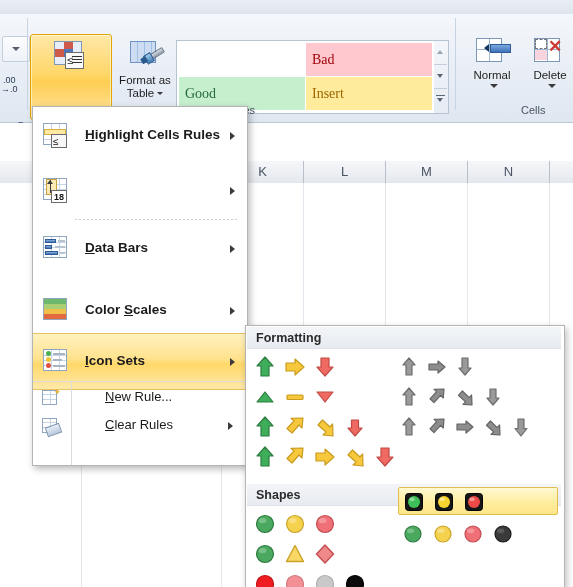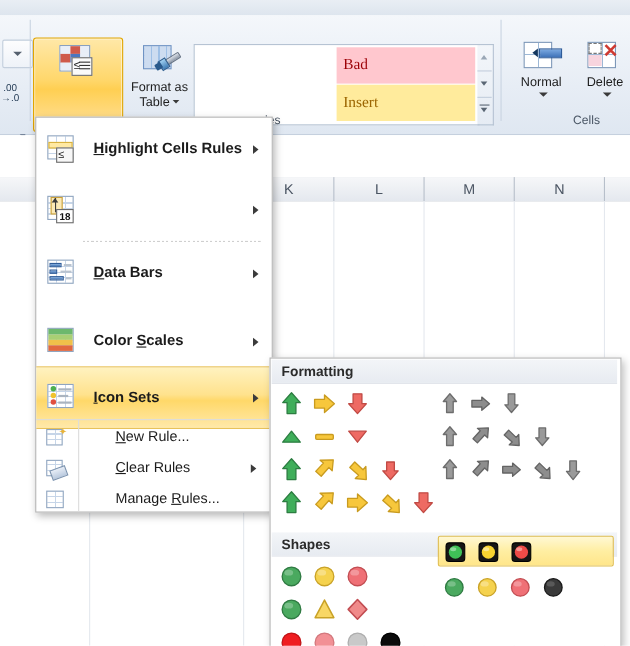--- a/index.html
+++ b/index.html
@@ -220,20 +220,21 @@
             </div>
         </div>
         <div class="btn-text">
           <div class="lbl">Format as</div>
           <div class="lbl"><span>Table</span><span class="caret"></span></div>
         </div>
       </div>
 
       <div class="gallery">
         <div class="cell c-bad">Bad</div>
+        <div class="cell c-good">Good</div>
         <div class="cell c-neutral">Insert</div>
       </div>
       <div class="gal-scroll">
         <div class="gal-btn gal-up" style="top:0;">
             <div class="ar"></div>
           </div>
         <div class="gal-btn gal-dn" style="top:24px;">
             <div class="ar"></div>
           </div>
         <div class="gal-btn gal-more" style="top:48px;border-bottom:none;">
@@ -367,26 +368,20 @@
 
     <div class="mlow" style="top:306px;">
       <div class="ico">
         <div class="mgrid" style="left:1px;top:1px;width:15px;height:15px;"></div>
         <div class="eraser"></div>
       </div>
       <div class="txt"><u>C</u>lear Rules</div>
       <div class="sub"></div>
     </div>
 
-    <div class="mlow" style="top:334px;">
-      <div class="ico">
-        <div class="mgrid" style="left:1px;top:1px;width:16px;height:16px;"></div>
-      </div>
-      <div class="txt">Manage <u>R</u>ules...</div>
-    </div>
   </div>
 
   <div class="flyout">
 
     <div class="fly-hdr" style="top:1px;">Formatting</div>
 
     <div class="iconrow" style="left:8px;top:26px;width:170px;">
       <span class="gi" style="left:0;">
         <svg width="22" height="24" viewBox="0 0 22 24">
             <path d="M11 2 L19 11 H15 V21 H7 V11 H3 Z" fill="#3fae5a" stroke="#2c7d41" stroke-width="1.2" stroke-linejoin="round"></path>

